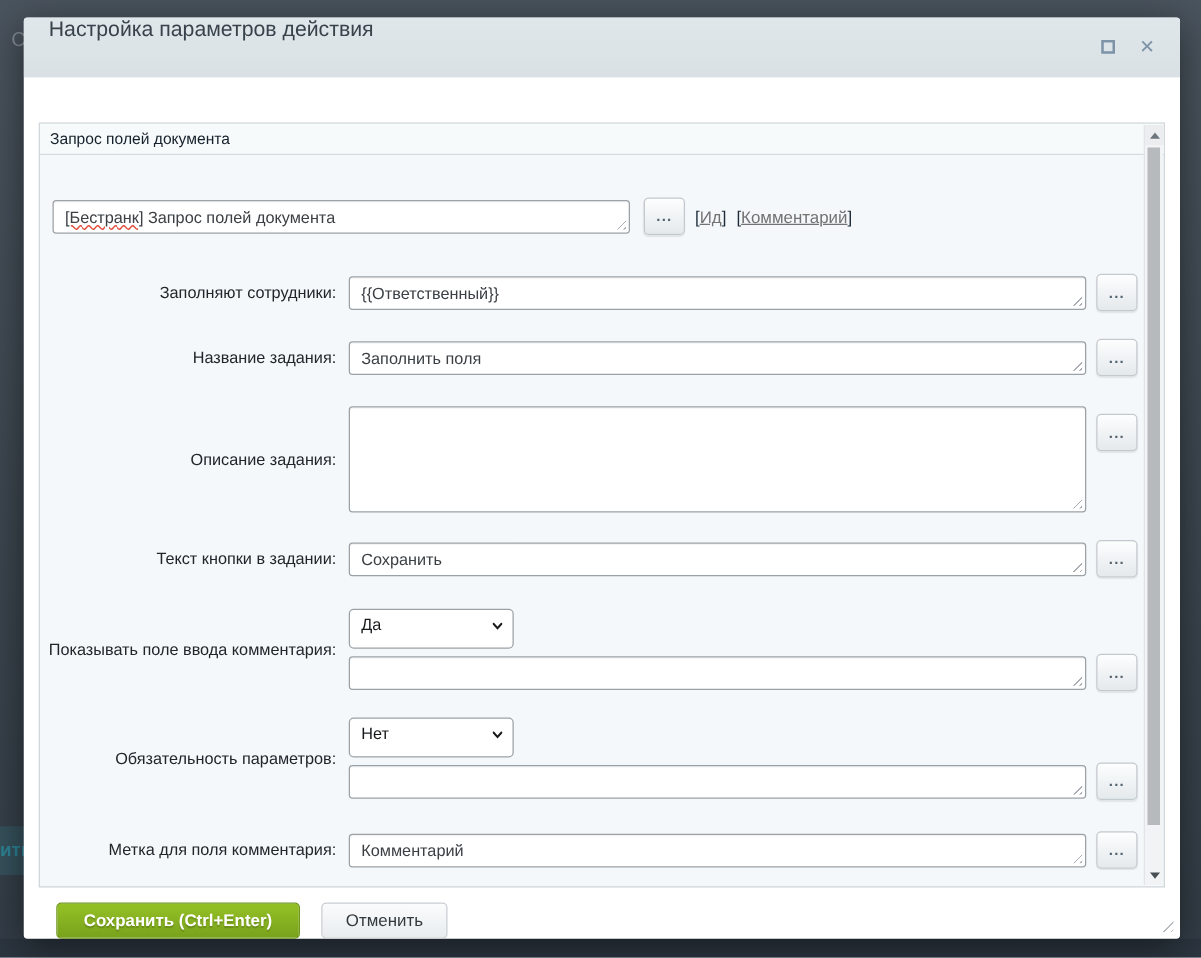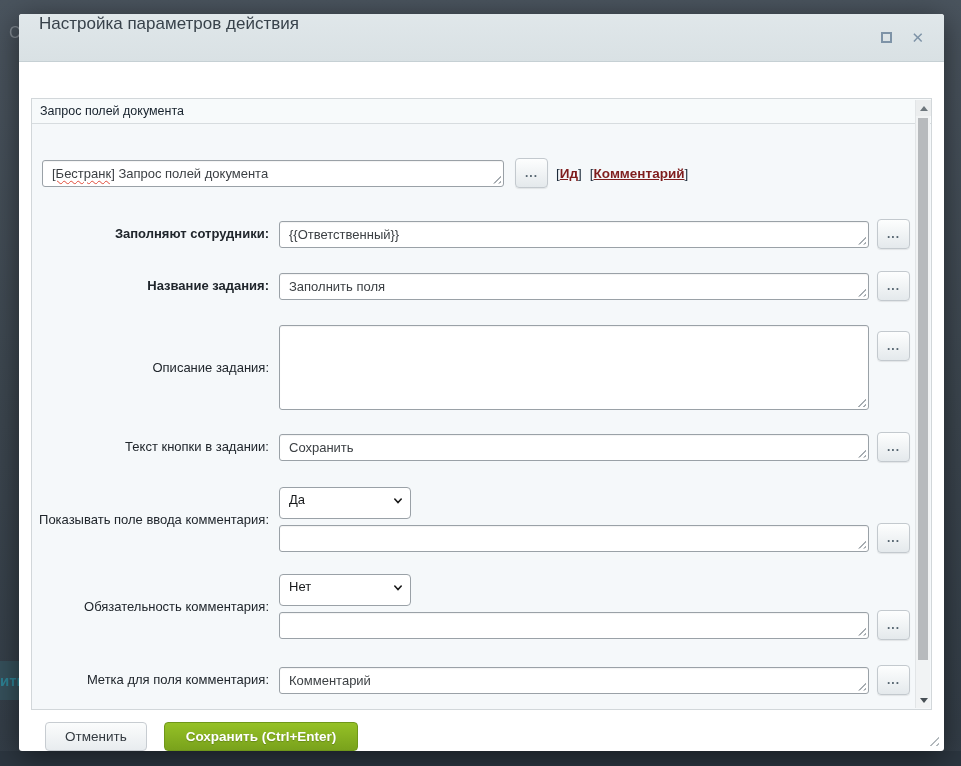--- a/index.html
+++ b/index.html
@@ -59,21 +59,21 @@
     font-size:12.5px; color:#16212c;
     background:#f7fafb; border-bottom:1px solid #d7dcdf;
   }
   .form{ padding:34px 0 0 0; }
 
   .row{ display:flex; align-items:center; }
   .lbl{
     width:237px; flex:0 0 237px; text-align:right; font-size:13px; color:#20262c;
     line-height:1.35; padding-right:0;
   }
-  .lbl.b{ font-weight:bold; }
+  .lbl.b{ font-weight:normal; }
   .fieldwrap{ margin-left:10px; display:flex; align-items:center; }
   .fieldwrap.top{ align-items:flex-start; }
   .fieldcol{ margin-left:10px; display:flex; flex-direction:column; }
 
   .textbox{
     position:relative; background:#fff; border:1px solid #9aa1a7; border-radius:3px;
     height:27px; width:590px; padding:5px 14px 5px 9px; font-size:13px; color:#3c4044;
     box-shadow:inset 0 1px 1px rgba(0,0,0,.05); overflow:hidden; white-space:nowrap;
     cursor:text;
   }
@@ -94,21 +94,21 @@
     background:linear-gradient(180deg,#fdfefe,#e4e9ec);
     border:1px solid #c3c9ce; border-radius:4px;
     font-size:12px; font-weight:bold; color:#55646f; letter-spacing:1px;
     cursor:pointer; line-height:26px; text-align:center;
     box-shadow:0 1px 1px rgba(0,0,0,.08);
   }
   .morebtn.ml11{ margin-left:11px; }
   .morebtn.mt6{ margin-top:6px; }
 
   .linkrow{ margin-left:8px; font-size:13.5px; color:#1d2b3a; white-space:nowrap; }
-  .linkrow a{ color:#7f1d1d; text-decoration:underline; cursor:pointer;font-weight:bold; }
+  .linkrow a{ color:#737373; text-decoration:underline; cursor:pointer; }
   .linkrow .gap{ display:inline-block; width:8px; }
 
   .selectbox{
     position:relative; width:132px; height:32px; background:#fff;
     border:1px solid #9aa1a7; border-radius:4px;
     font-size:13px; color:#17191b; padding:4px 22px 0 9px; cursor:pointer;
     margin-bottom:4px;
   }
   .selectbox .chev{
     position:absolute; right:8px; top:9px; width:8px; height:8px; pointer-events:none;
@@ -256,21 +256,21 @@
               <div class="textbox">
                 <span></span>
                 <span class="grip"></span>
               </div>
               <button class="morebtn">...</button>
             </div>
           </div>
         </div>
 
         <div class="row mb25">
-          <div class="lbl">Обязательность комментария:</div>
+          <div class="lbl">Обязательность параметров:</div>
           <div class="fieldcol">
             <div class="selectbox">
               <span>Нет</span>
               <svg class="chev" viewBox="0 0 10 7">
                   <path d="M1 1 L5 5.5 L9 1" stroke="#1b1b1b" stroke-width="2" fill="none" stroke-linecap="round"></path>
                 </svg>
             </div>
             <div class="fieldwrap" style="margin-left:0;">
               <div class="textbox">
                 <span></span>
@@ -309,19 +309,19 @@
             <span class="tri-up"></span>
           </div>
         <div class="sb-thumb"></div>
         <div class="sb-arrow down">
             <span class="tri-down"></span>
           </div>
       </div>
     </div>
 
     <div class="footer">
+      <button class="btn btn-save">Сохранить (Ctrl+Enter)</button>
       <button class="btn btn-cancel">Отменить</button>
-      <button class="btn btn-save">Сохранить (Ctrl+Enter)</button>
     </div>
   </div>
 
   <span class="modal-grip"></span>
 </div>
 
 </body></html>

